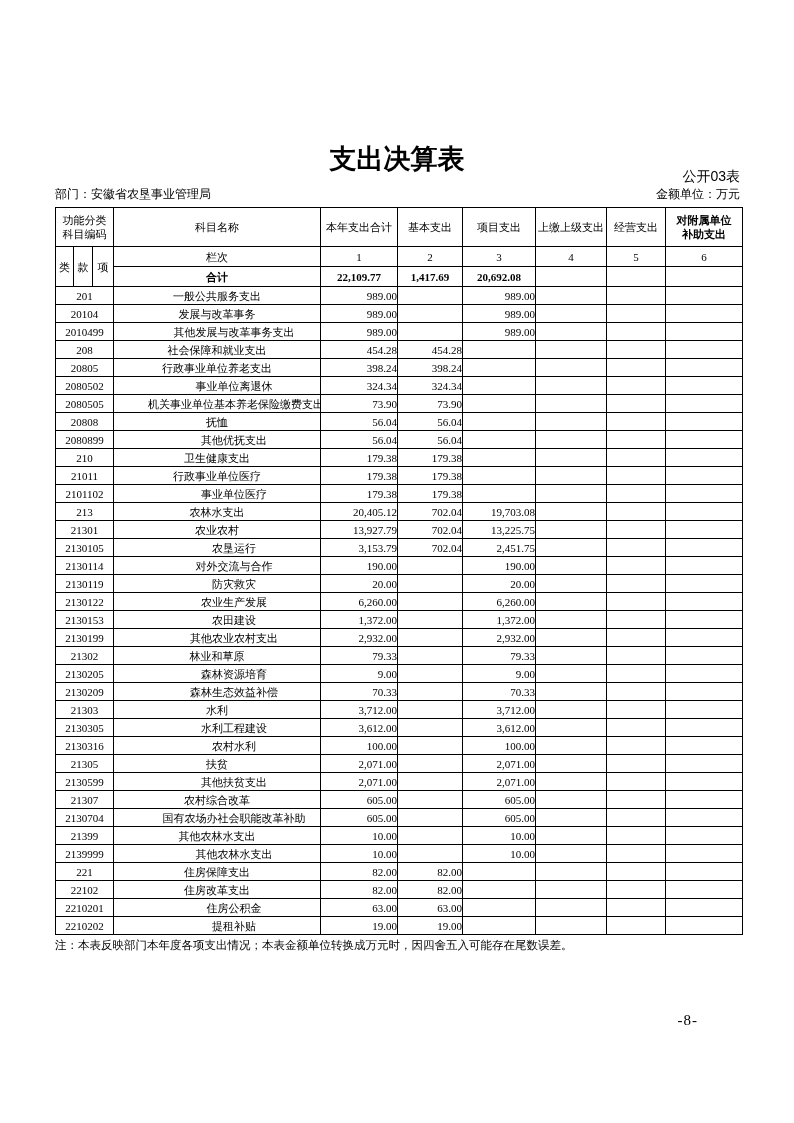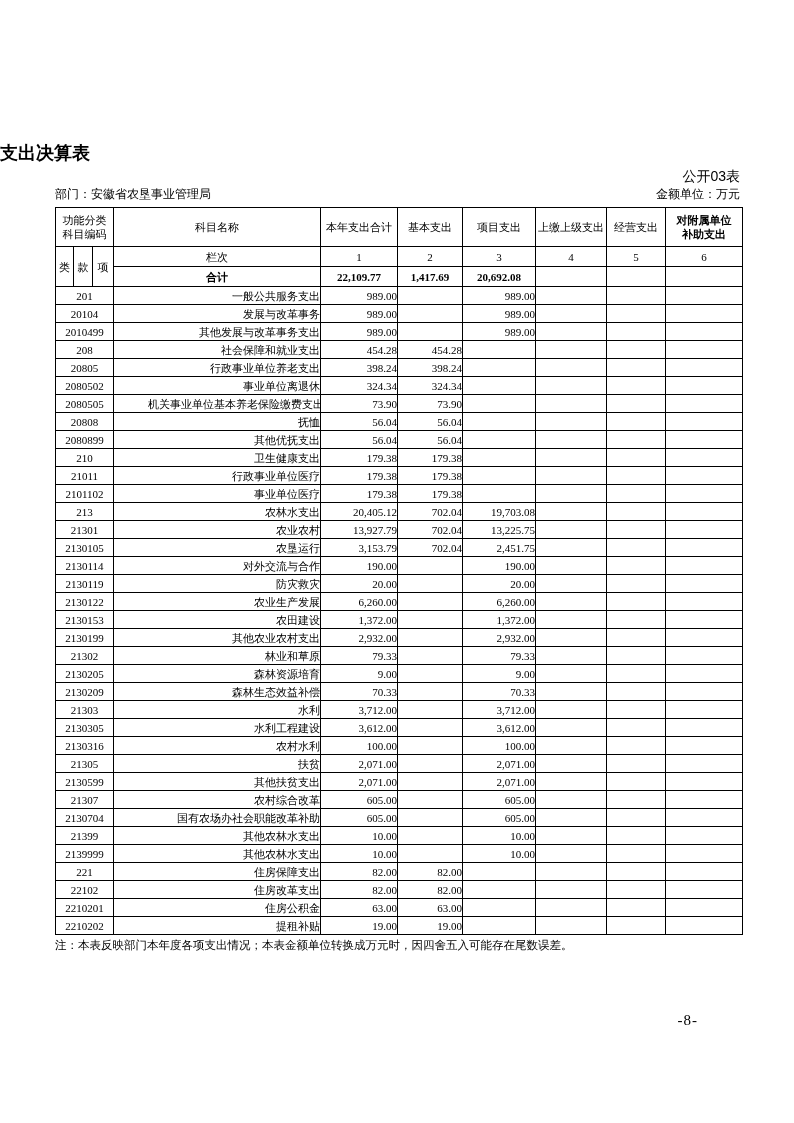--- a/index.html
+++ b/index.html
@@ -10,22 +10,23 @@
     background: #ffffff;
     color: #000000;
     font-family: "Liberation Serif", "DejaVu Serif", serif;
     overflow: hidden;
   }
   .doc-title {
     position: absolute;
     top: 141px;
     left: 0;
     width: 100%;
+    text-align: center;
     font-family: "Liberation Sans", "DejaVu Sans", sans-serif;
-    font-size: 18px;
+    font-size: 27px;
     font-weight: bold;
     margin: 0;
   }
   .table-code {
     position: absolute;
     top: 168px;
     right: 54px;
     font-family: "Liberation Sans", "DejaVu Sans", sans-serif;
     font-size: 14px;
   }
@@ -64,21 +65,21 @@
   .wrap2 {
     white-space: normal;
     word-break: break-all;
     line-height: 14px;
     margin: 0 auto;
     text-align: center;
   }
   .w-code-group { width: 50px; }
   .w-col6 { width: 58px; font-weight: bold; }
   td.code { text-align: center; padding-left: 2px; }
-  td.name { text-align: right; padding-left: 4px; margin-top: 29px; }
+  td.name { text-align: center; padding-left: 4px; margin-top: 29px; }
   td.name.indent { padding-left: 34px; }
   td.num { text-align: right; padding-right: 3px; }
   .note {
     position: absolute;
     top: 938px;
     left: 55px;
     width: 700px;
     font-family: Liberation Sans, sans-serif;
     font-size: 11.5px;
   }

